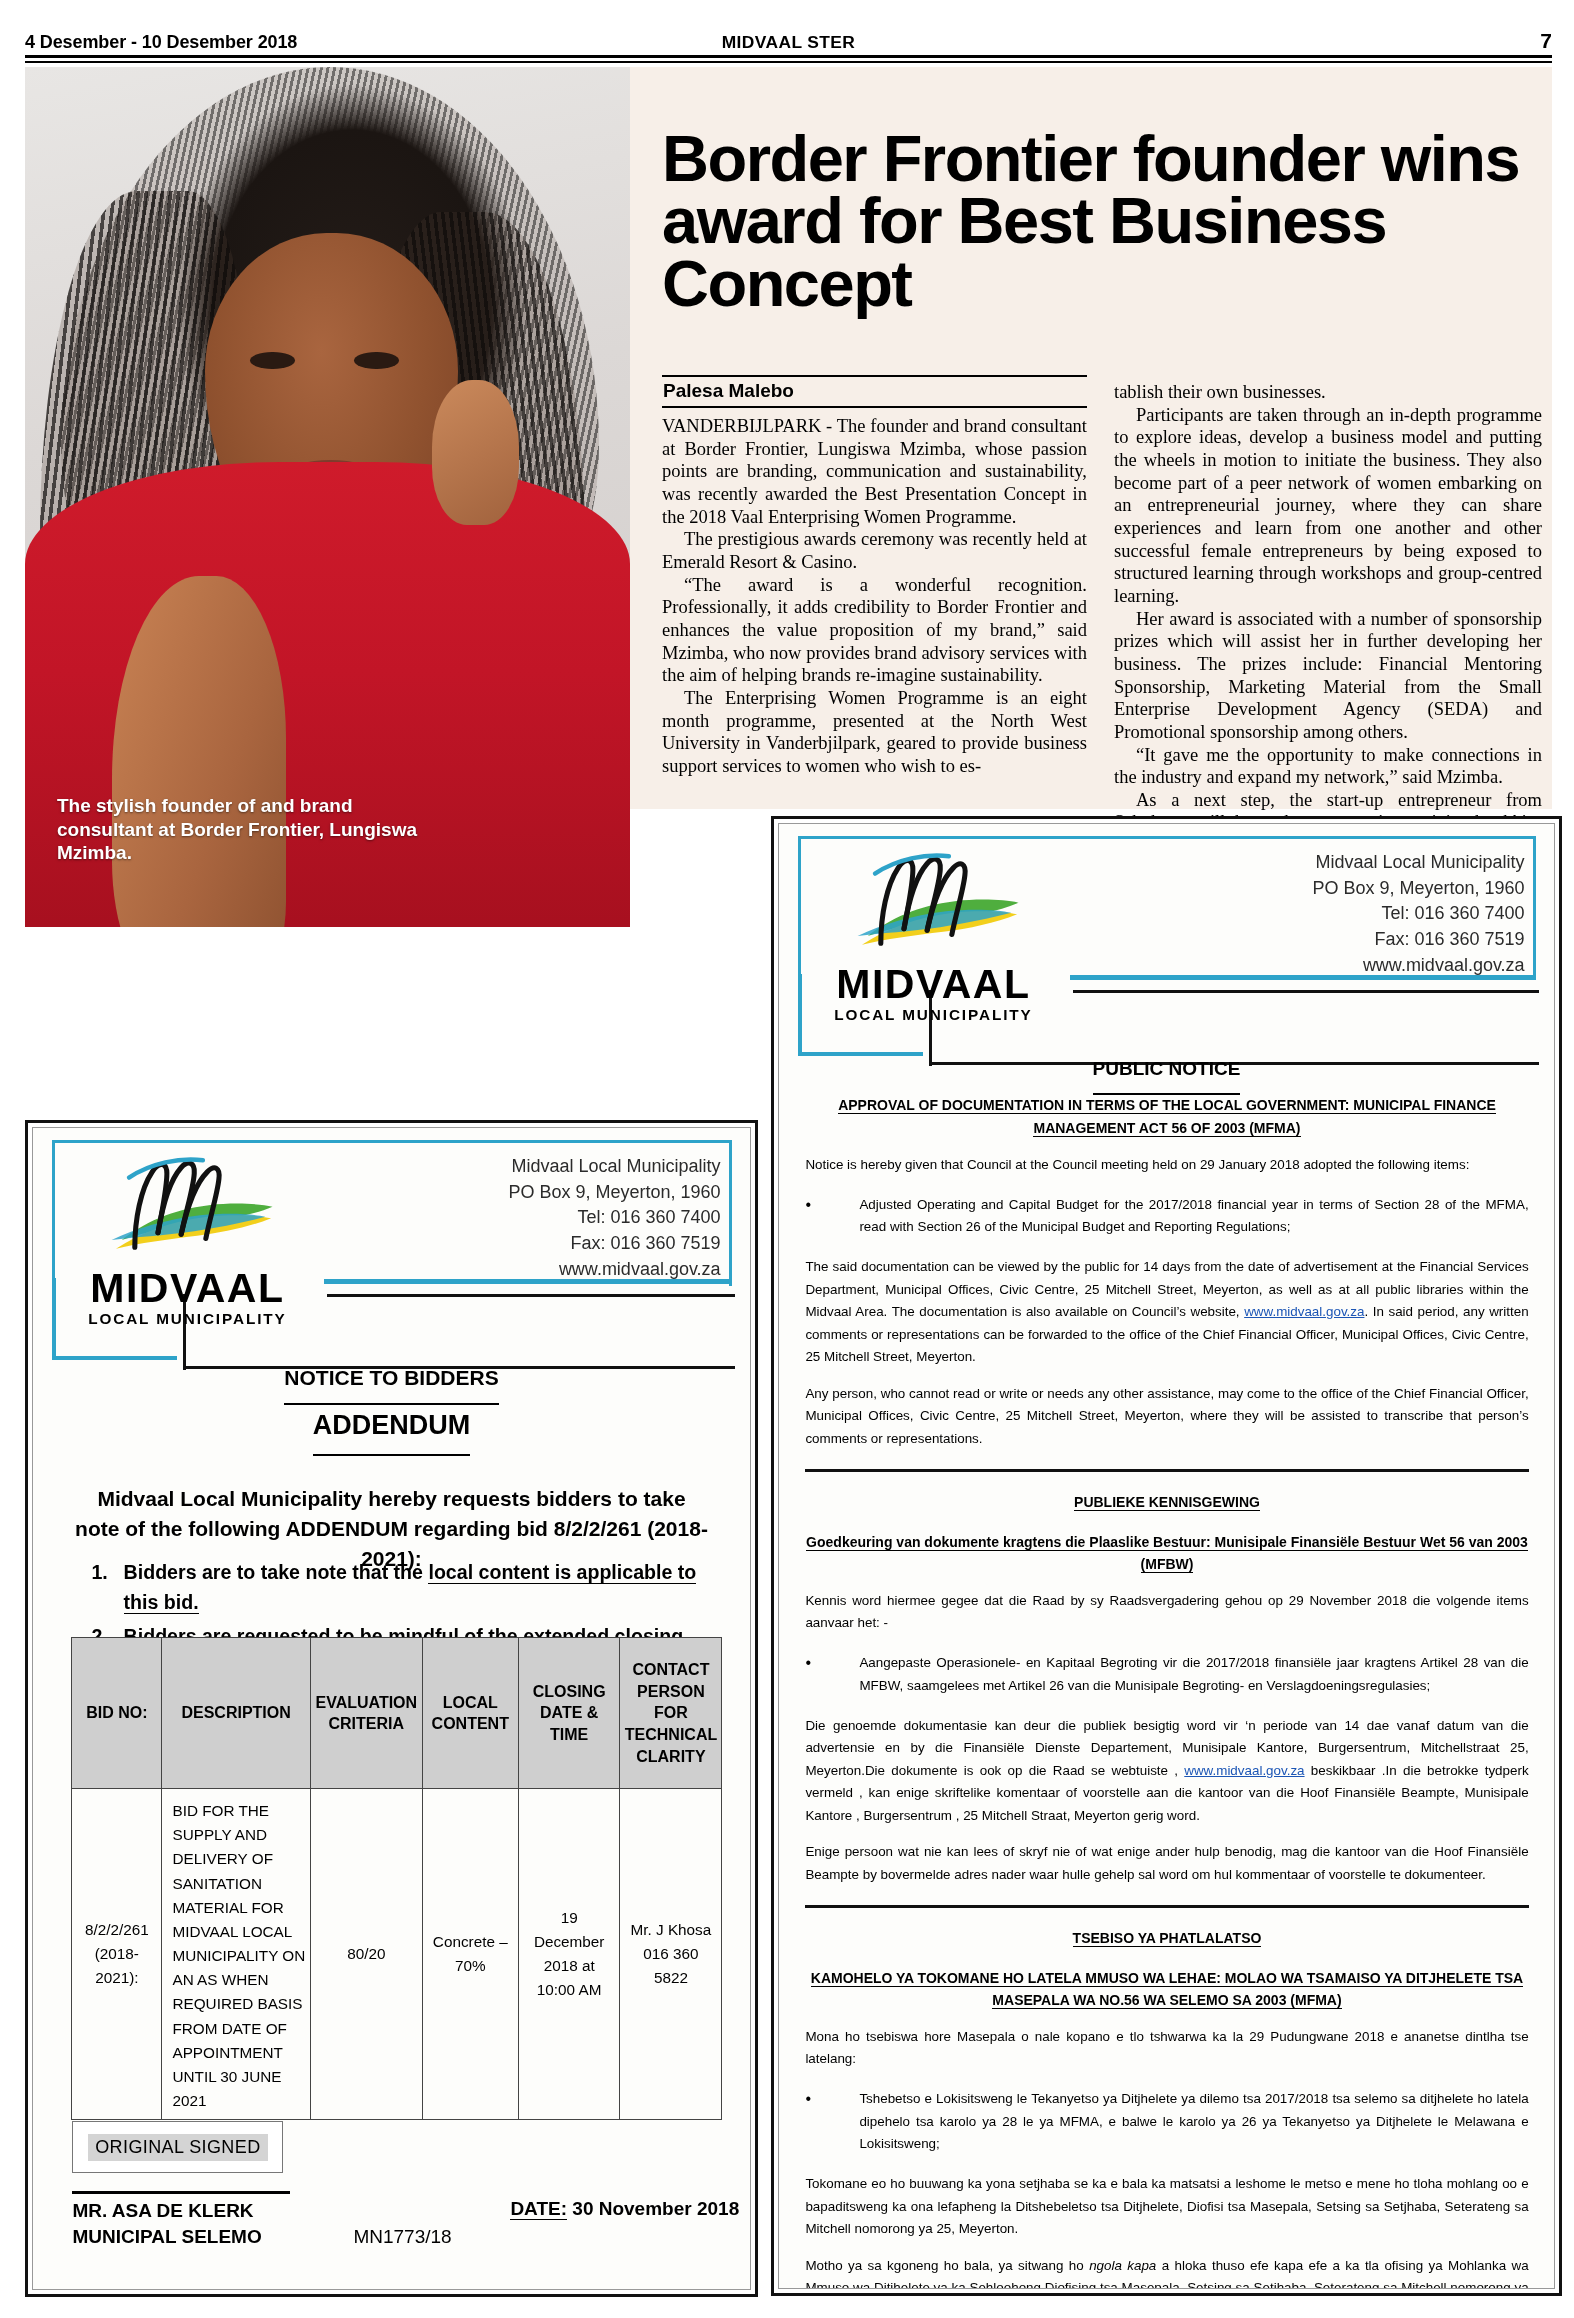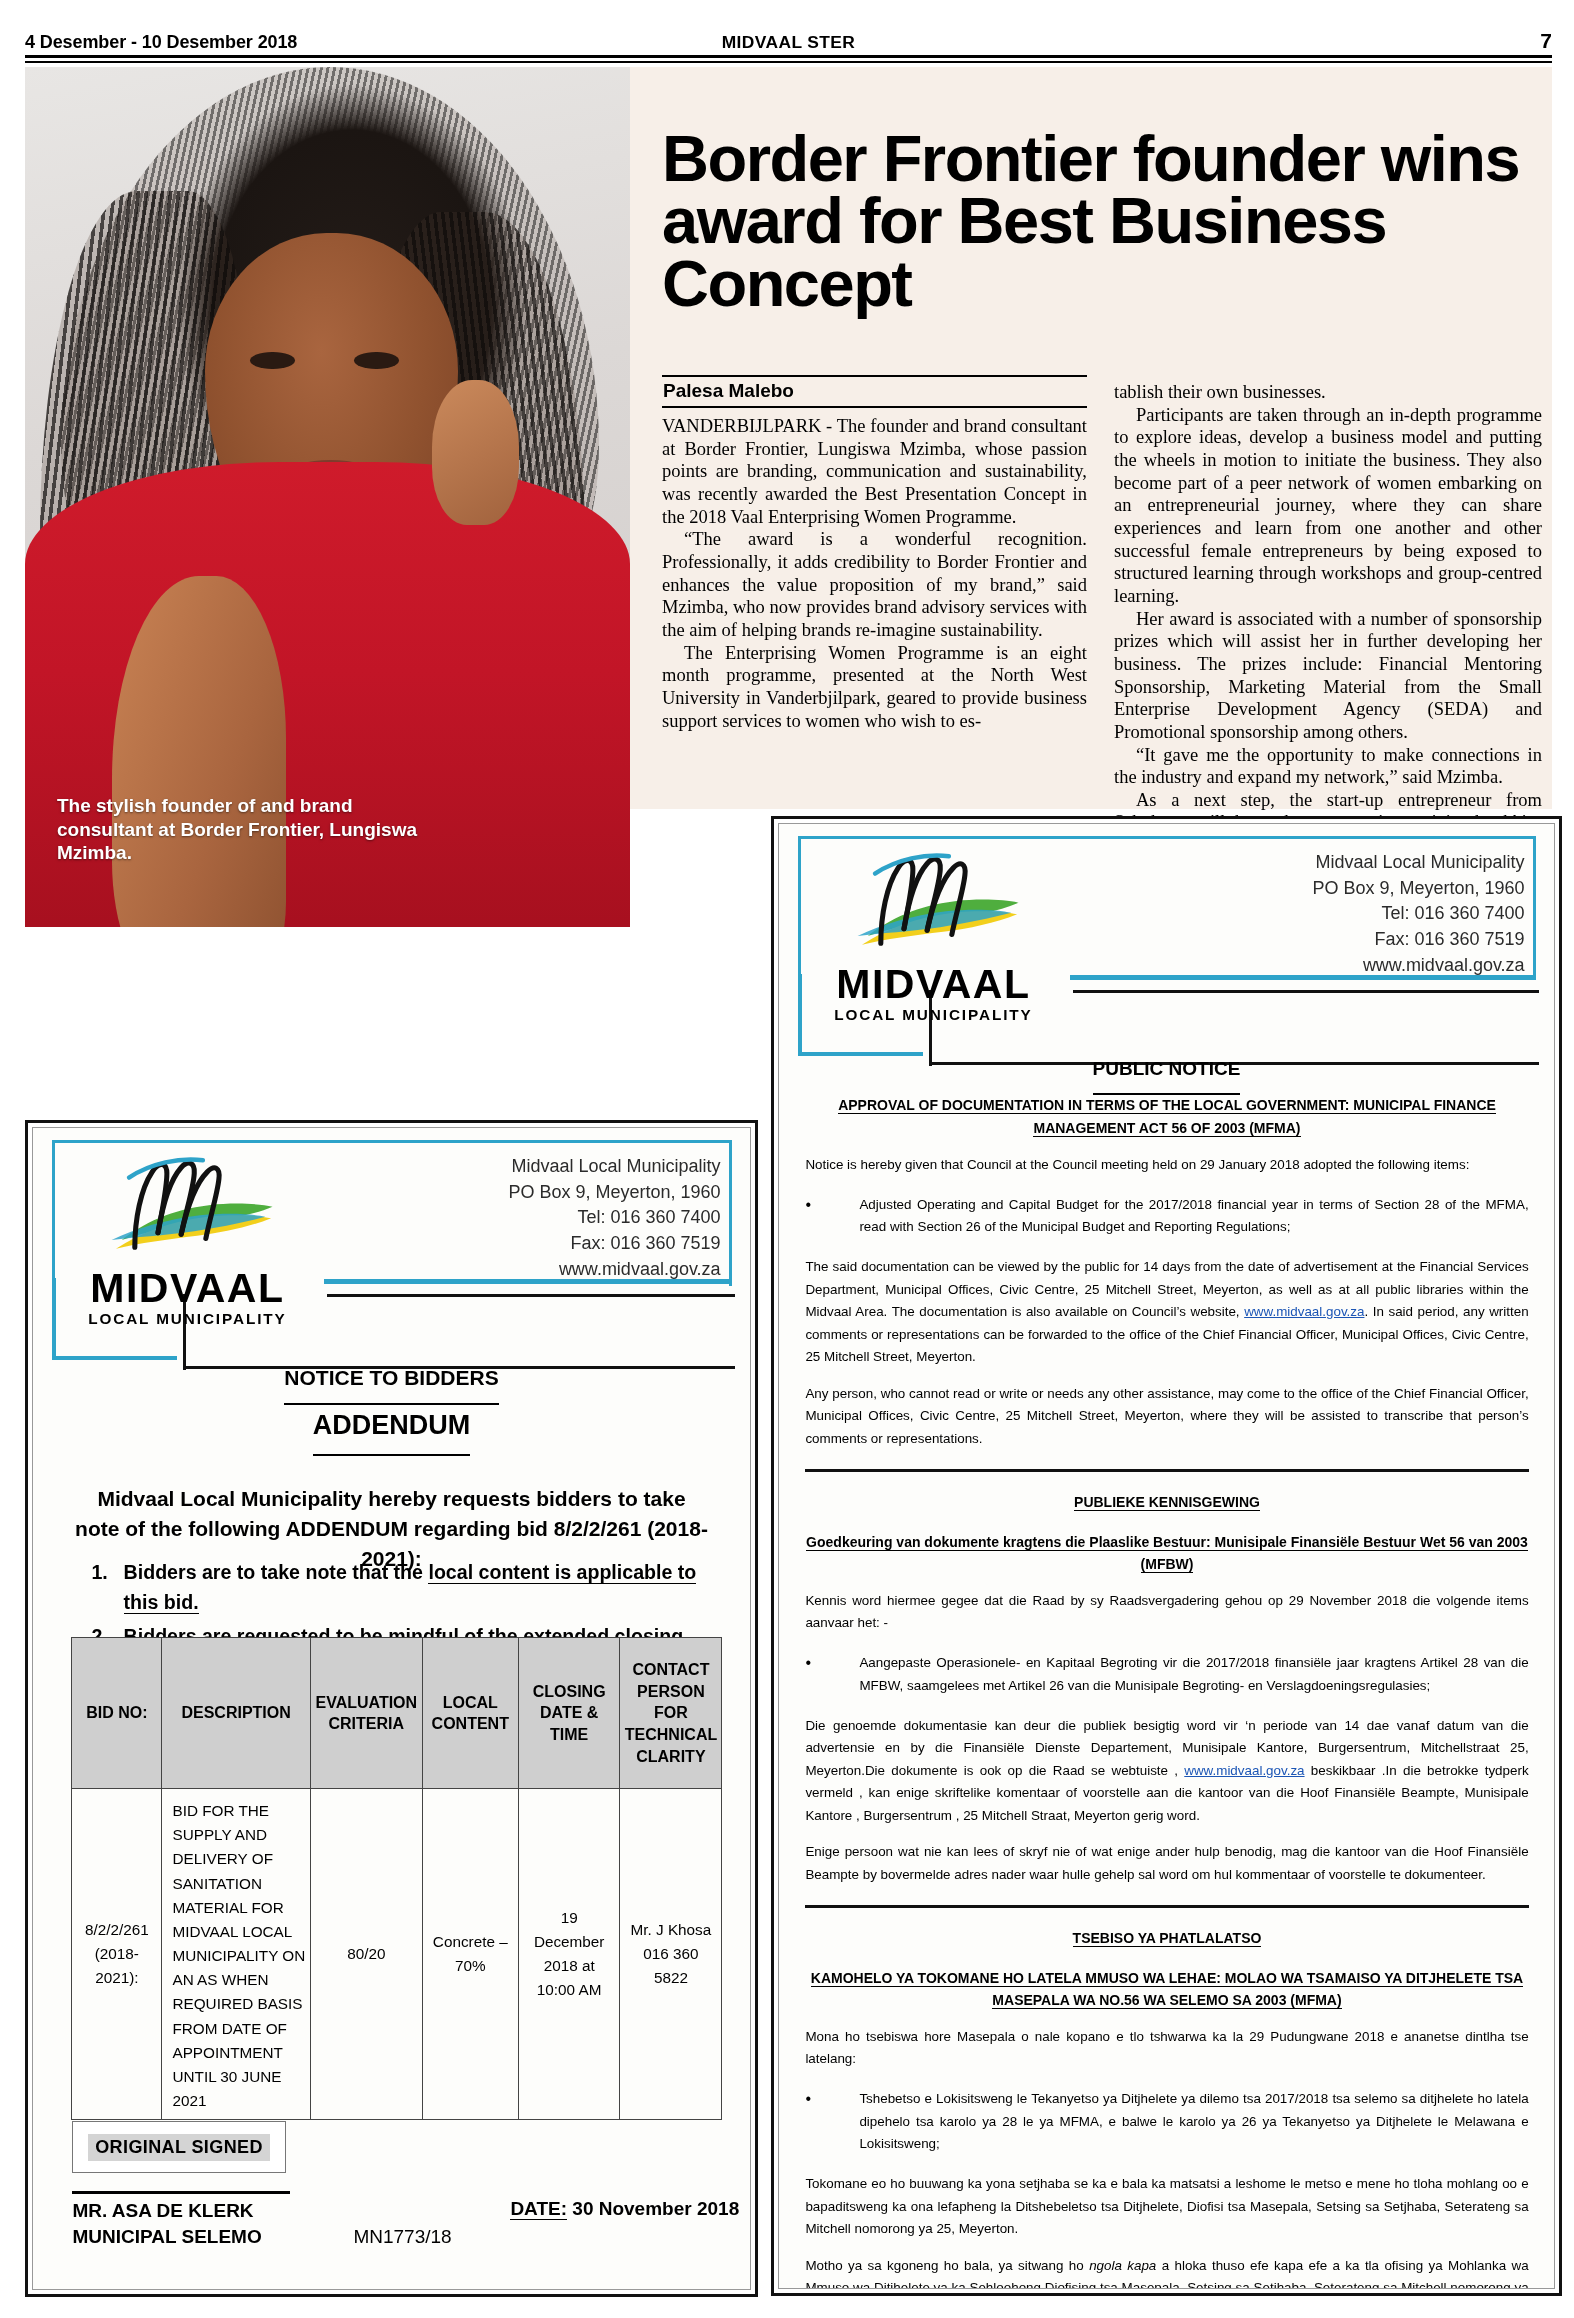--- a/index.html
+++ b/index.html
@@ -85,21 +85,21 @@
   .nb-list .num{width:22px;flex:none;}
   .u{border-bottom:1.5px solid #000;}
 
   table.bidtable{position:absolute;left:38px;top:509px;width:651px;border-collapse:collapse;font-size:15.3px;}
   table.bidtable th,table.bidtable td{border:1.5px solid #444;vertical-align:middle;padding:5.8px 4.4px;text-align:center;font-weight:normal;}
   table.bidtable th{background:#cfcfcf;font-weight:bold;font-size:16px;line-height:1.35;height:138px;}
   table.bidtable td{height:218px;line-height:1.58;}
   table.bidtable td.desc{text-align:left;vertical-align:top;padding-left:10.2px;padding-top:10.2px;}
 
   .orig-box{position:absolute;left:39px;top:993px;padding:11.6px 14.5px;border:1.5px solid #777;background:#fff;}
-  .orig-box span{display:inline-block;background:#d4d4d4;padding:2.9px 7.3px;font-size:18px;font-weight:bold;letter-spacing:0.4px;}
+  .orig-box span{display:inline-block;background:#d4d4d4;padding:2.9px 7.3px;font-size:18px;font-weight:normal;letter-spacing:0.4px;}
   .sig-line{position:absolute;left:39px;top:1063px;width:218px;height:2.9px;background:#000;}
   .sig-name{position:absolute;left:39px;top:1070px;font-size:19px;font-weight:bold;line-height:1.35;}
   .sig-mn{position:absolute;left:320px;top:1098px;font-size:19px;font-weight:normal;}
   .sig-date{position:absolute;left:477px;top:1070px;font-size:19px;font-weight:bold;}
 
   
   .n-right{left:771px;top:816px;width:785px;height:1474px;}
   .n-right .lh-blue-box{height:140px;}
   .pub-title{position:absolute;left:0;right:0;top:234px;text-align:center;font-size:19px;font-weight:bold;}
   .rbody{position:absolute;left:26px;right:25px;top:270px;font-size:13.4px;line-height:1.68;text-align:justify;}
@@ -128,20 +128,21 @@
   <div class="mast-rule2"></div>
 
   <div class="article">
     <h1 class="headline">Border Frontier founder wins award for Best Business Concept</h1>
     <div class="byline-rule-top"></div>
     <div class="byline">Palesa Malebo</div>
     <div class="byline-rule-bot"></div>
 
     <div class="col col1">
       <p class="first">VANDERBIJLPARK - The founder and brand consultant at Border Frontier, Lungiswa Mzimba, whose passion points are branding, communication and sustainability, was recently awarded the Best Presentation Concept in the 2018 Vaal Enterprising Women Programme.</p>
+      <p>The prestigious awards ceremony was recently held at Emerald Resort &amp; Casino.</p>
       <p>“The award is a wonderful recognition. Professionally, it adds credibility to Border Frontier and enhances the value proposition of my brand,” said Mzimba, who now provides brand advisory services with the aim of helping brands re-imagine sustainability.</p>
       <p>The Enterprising Women Programme is an eight month programme, presented at the North West University in Vanderbjilpark, geared to provide business support services to women who wish to es-</p>
     </div>
 
     <div class="col col2">
       <p class="first">tablish their own businesses.</p>
       <p>Participants are taken through an in-depth programme to explore ideas, develop a business model and putting the wheels in motion to initiate the business. They also become part of a peer network of women embarking on an entrepreneurial journey, where they can share experiences and learn from one another and other successful female entrepreneurs by being exposed to structured learning through workshops and group-centred learning.</p>
       <p>Her award is associated with a number of sponsorship prizes which will assist her in further developing her business. The prizes include: Financial Mentoring Sponsorship, Marketing Material from the Small Enterprise Development Agency (SEDA) and Promotional sponsorship among others.</p>
       <p>“It gave me the opportunity to make connections in the industry and expand my network,” said Mzimba.</p>
       <p><span>As a next step, the start-up entrepreneur from Sebokeng will have the opportunity to join the </span><em>bhive</em><span> Enterprise Development Centre’s Incubation Programme to embark on the next phase of operationalising the business and developing it to full commercial potential.</span></p>

